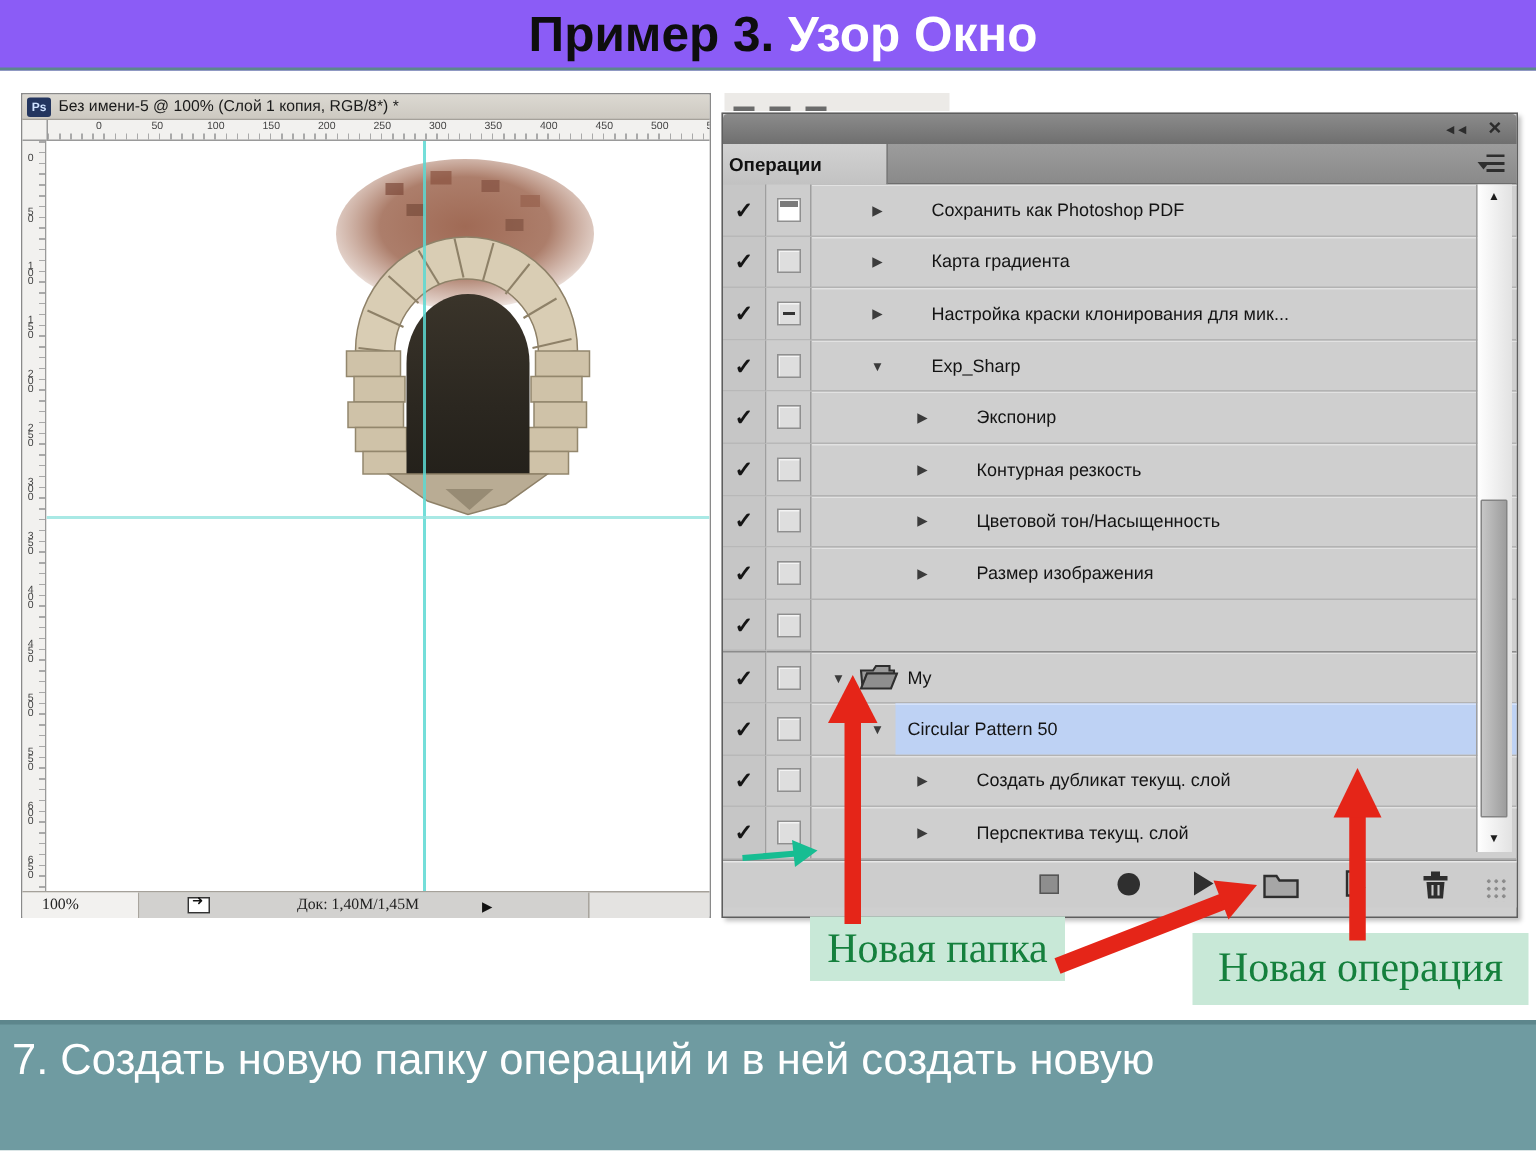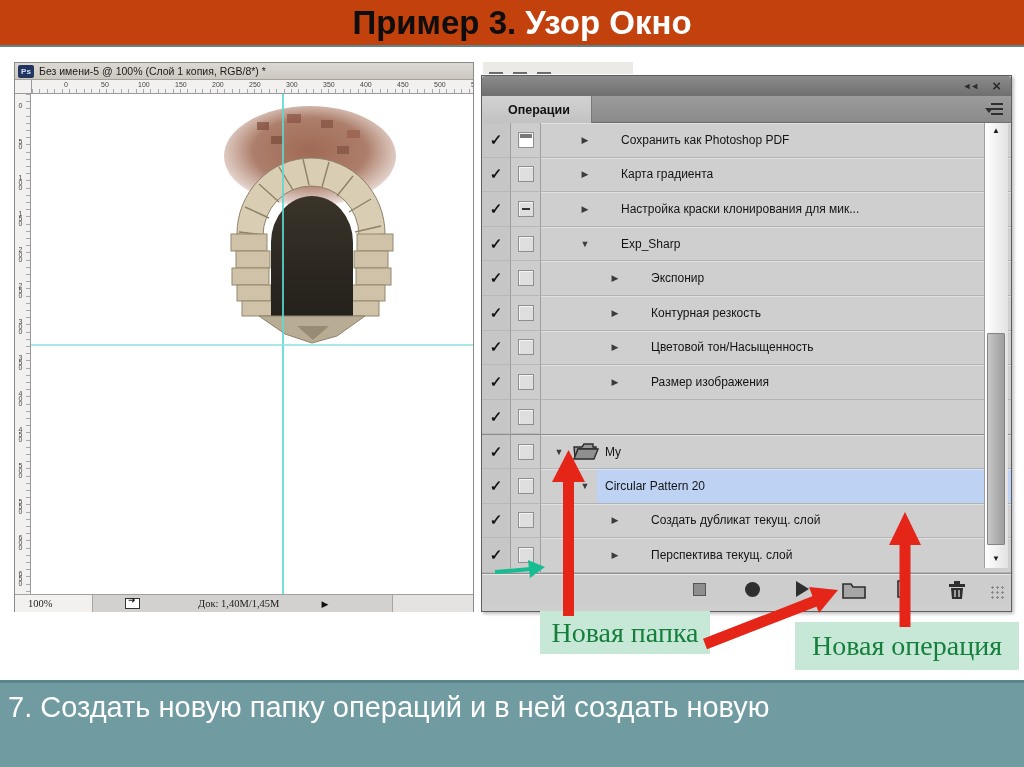--- a/index.html
+++ b/index.html
@@ -1,21 +1,21 @@
 <!DOCTYPE html>
 <html><head>
 <meta charset="utf-8">
 <style>
   * { margin:0; padding:0; box-sizing:border-box; }
   html,body { width:1024px; height:767px; overflow:hidden; }
   body { font-family:"Liberation Sans", sans-serif; background:#fff; position:relative; }
   .abs { position:absolute; }
 
   
-  .slide-title-bar { left:0; top:0; width:1024px; height:47px; background:#c2410c;
+  .slide-title-bar { left:0; top:0; width:1024px; height:47px; background:#8b5cf6;
     border-bottom:2px solid #5d868c; display:flex; align-items:center; justify-content:center;padding-left:20px; }
   .slide-title-bar .t1 { font-size:33px; font-weight:bold; color:#0e0e0e; }
   .slide-title-bar .t2 { font-size:33px; font-weight:bold; color:#ffffff; white-space:pre; }
   .slide-footer { left:0; top:680px; width:1024px; height:87px; background:#6f9ba1;
     border-top:3px solid #5d868c; color:#fff; font-size:29px; padding:5px 16px 0 8px; line-height:39px; }
   .slide-footer div { white-space:pre; }
 
   
   .ps-win { left:14px; top:62px; width:460px; height:550px; background:#ecebe9; border:1px solid #8a8a8a; }
   .ps-titlebar { left:0; top:0; width:458px; height:17px; background:linear-gradient(#dcd9d2,#cdc9c1);
@@ -50,21 +50,21 @@
   
   .panel { left:481px; top:75px; width:531px; height:537px; background:#cfcfcf;
     border:1px solid #5e5e5e; box-shadow:2px 2px 3px rgba(0,0,0,.25); }
   .p-header { left:0; top:0; width:529px; height:20px; background:linear-gradient(#8b8b8b,#6f6f6f);
     border-radius:3px 3px 0 0; display:flex; align-items:center; justify-content:flex-end; }
   .p-collapse { font-size:9px; color:#2c2c2c; letter-spacing:-1px; margin-right:14px; font-weight:bold; }
   .p-close { font-size:15px; color:#2c2c2c; font-weight:bold; margin-right:10px; line-height:10px; }
   .p-tabs { left:0; top:20px; width:529px; height:27px; background:linear-gradient(#9c9c9c,#8a8a8a);
     border-bottom:1px solid #6e6e6e; }
   .p-tab { position:absolute; left:0; top:0; width:110px; height:27px; background:linear-gradient(#d2d2d2,#c2c2c2);
-    border-right:1px solid #7a7a7a; display:flex; align-items:center; padding-left:26px;
+    border-right:1px solid #7a7a7a; display:flex; align-items:center; padding-left:4px;
     font-size:12.5px; font-weight:bold; color:#111; }
   .p-menu { position:absolute; right:8px; top:7px; width:18px; height:13px; }
   .p-menu .mtri { position:absolute; left:0; top:5px; width:0; height:0;
     border-left:4px solid transparent; border-right:4px solid transparent; border-top:5px solid #2e2e2e; }
   .p-menu .mlines { position:absolute; right:0; top:0; width:12px; height:13px;
     background:repeating-linear-gradient(#2e2e2e 0 2px, transparent 2px 5px); }
 
   .p-list { left:0; top:47px; width:529px; height:450px; background:#cfcfcf; display:flex; flex-direction:column; }
   .arow { flex:0 0 34.6px; display:flex; }
   .cell-check { width:29px; background:#c6c6c6; border-right:1px solid #9f9f9f; border-bottom:1px solid #b8b8b8;
@@ -381,21 +381,21 @@
     <div class="arow">
       <div class="cell-check">
           <span class="chk">✓</span>
         </div>
       <div class="cell-box">
           <span class="box"></span>
         </div>
       <div class="cell-main pad-s">
         <span class="tri">▼</span>
         <span class="sel-strip">
-          <span class="albl">Circular Pattern 20</span>
+          <span class="albl">Circular Pattern 50</span>
         </span>
       </div>
     </div>
 
     <div class="arow">
       <div class="cell-check">
           <span class="chk">✓</span>
         </div>
       <div class="cell-box">
           <span class="box"></span>

